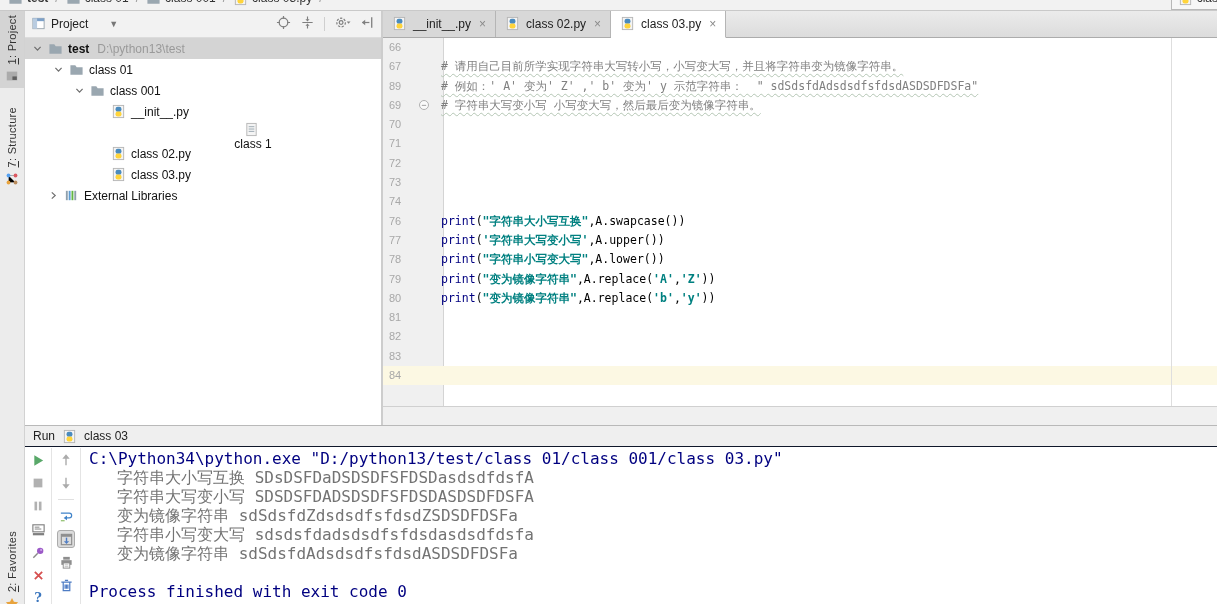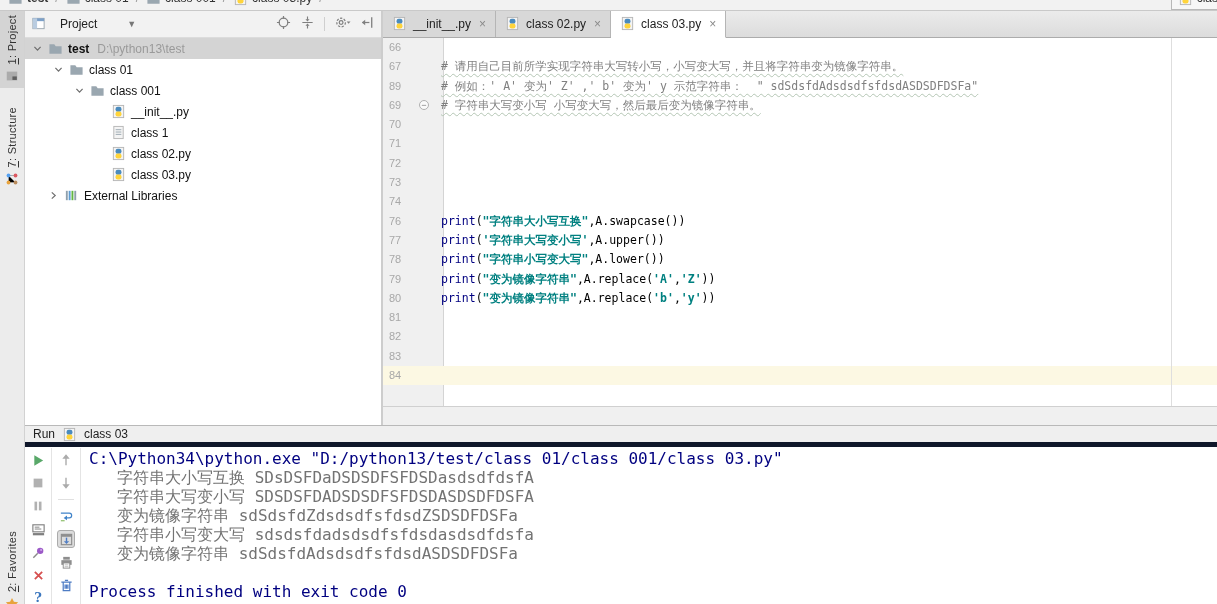--- a/index.html
+++ b/index.html
@@ -23,21 +23,21 @@
     border-right:1px solid #D2D2D2;box-sizing:border-box;z-index:4;overflow:hidden;}
   .tw-btn{position:absolute;left:0;width:24px;display:flex;flex-direction:column;align-items:center;
     gap:5px;padding:5px 0;cursor:default;}
   .tw-btn .vtext{writing-mode:vertical-rl;transform:rotate(180deg);font-size:11px;color:#333;letter-spacing:.3px;}
   .tw-btn.active{background:#D4D4D4;}
 
   
   #project-pane{position:absolute;left:25px;top:10px;width:358px;height:415px;background:#fff;
     border-right:2px solid #CDCDCD;box-sizing:border-box;z-index:3;}
   #project-header{height:28px;background:#F2F2F2;border-bottom:1px solid #DCDCDC;display:flex;
-    align-items:center;padding:0 6px;gap:14px;box-sizing:border-box;}
+    align-items:center;padding:0 6px;gap:5px;box-sizing:border-box;}
   #project-header .title{color:#222;}
   #project-header .caret{color:#777;font-size:9px;margin-left:16px;}
   #ph-icons{margin-left:auto;display:flex;align-items:center;gap:9px;}
   #ph-icons .sep{width:1px;height:14px;background:#CFCFCF;}
   #project-tree{position:absolute;left:0;right:0;top:28px;bottom:0;overflow:hidden;background:#fff;}
   .tree-row{height:21px;display:flex;align-items:center;white-space:nowrap;cursor:default;}
   .tree-row.selected{background:#D4D4D4;}
   .tree-row .chev{width:17px;flex:none;display:flex;justify-content:center;}
   .tree-row .ti{width:18px;flex:none;display:flex;justify-content:center;}
   .tree-row .lbl{margin-left:4px;color:#111;}
@@ -71,21 +71,21 @@
   .seg-com{color:#808080;text-decoration:underline wavy #B4C6B4 1px;text-underline-offset:3px;}
   .seg-p{color:#000;}
   .seg-u{text-decoration:underline wavy #9CBE9C 1px;text-underline-offset:3px;}
   #margin-line{position:absolute;left:788px;top:0;bottom:0;width:1px;background:#DEDEDE;z-index:2;}
   #editor-strip{position:absolute;left:383px;top:406px;right:0;height:19px;background:#F0F0F0;
     border-top:1px solid #D0D0D0;box-sizing:border-box;}
 
   
   #run-panel{position:absolute;left:25px;top:425px;right:0;bottom:0;background:#fff;
     border-top:1px solid #B9B9B9;box-sizing:border-box;z-index:3;}
-  #run-header{height:21px;background:#EFEFEF;border-bottom:5px solid #0f172a;display:flex;
+  #run-header{height:21px;background:#EFEFEF;border-bottom:1px solid #0f172a;display:flex;
     align-items:center;gap:7px;padding-left:8px;box-sizing:border-box;color:#222;}
   #run-body{position:absolute;left:0;right:0;top:22px;bottom:0;display:flex;overflow:hidden;}
   .rtb{flex:none;display:flex;flex-direction:column;align-items:center;padding-top:3px;
     border-right:1px solid #E4E4E4;box-sizing:border-box;}
   #rtb-main{width:27px;}
   #rtb-console{width:29px;}
   .rtb .tbtn{width:18px;height:18px;margin-bottom:5px;display:flex;align-items:center;justify-content:center;
     border:1px solid transparent;border-radius:3px;box-sizing:border-box;flex:none;}
   .rtb .tbtn.selected{background:#DCDCDC;border-color:#ABABAB;}
   .rtb .tsep{width:16px;height:1px;background:#E0E0E0;margin:2px 0 7px 0;flex:none;}
@@ -280,21 +280,21 @@
             <span class="ic">
               <svg width="15" height="15" viewBox="0 0 16 16">
                 <rect x="2.5" y="1.5" width="11" height="13" fill="#F4F4F4" stroke="#B6B6B6"></rect>
                 <rect x="4.8" y="2.8" width="6.4" height="5.4" rx="2.4" fill="#4B8BBE"></rect>
                 <rect x="4.8" y="7.9" width="6.4" height="5.4" rx="2.4" fill="#FFD43B"></rect>
               </svg>
             </span>
           </span>
           <span class="lbl">__init__.py</span>
         </div>
-        <div class="tree-row" style="padding-left: 67px;">
+        <div class="tree-row" style="padding-left: 96px; flex-direction: column;">
           <span class="chev"></span>
           <span class="ti">
             <span class="ic">
               <svg width="15" height="15" viewBox="0 0 16 16">
                 <rect x="3" y="1.5" width="10" height="13" fill="#F4F4F4" stroke="#B6B6B6"></rect>
                 <path stroke="#9AA7B0" d="M5 5h6M5 7.5h6M5 10h6"></path>
               </svg>
             </span>
           </span>
           <span class="lbl">class 1</span>

